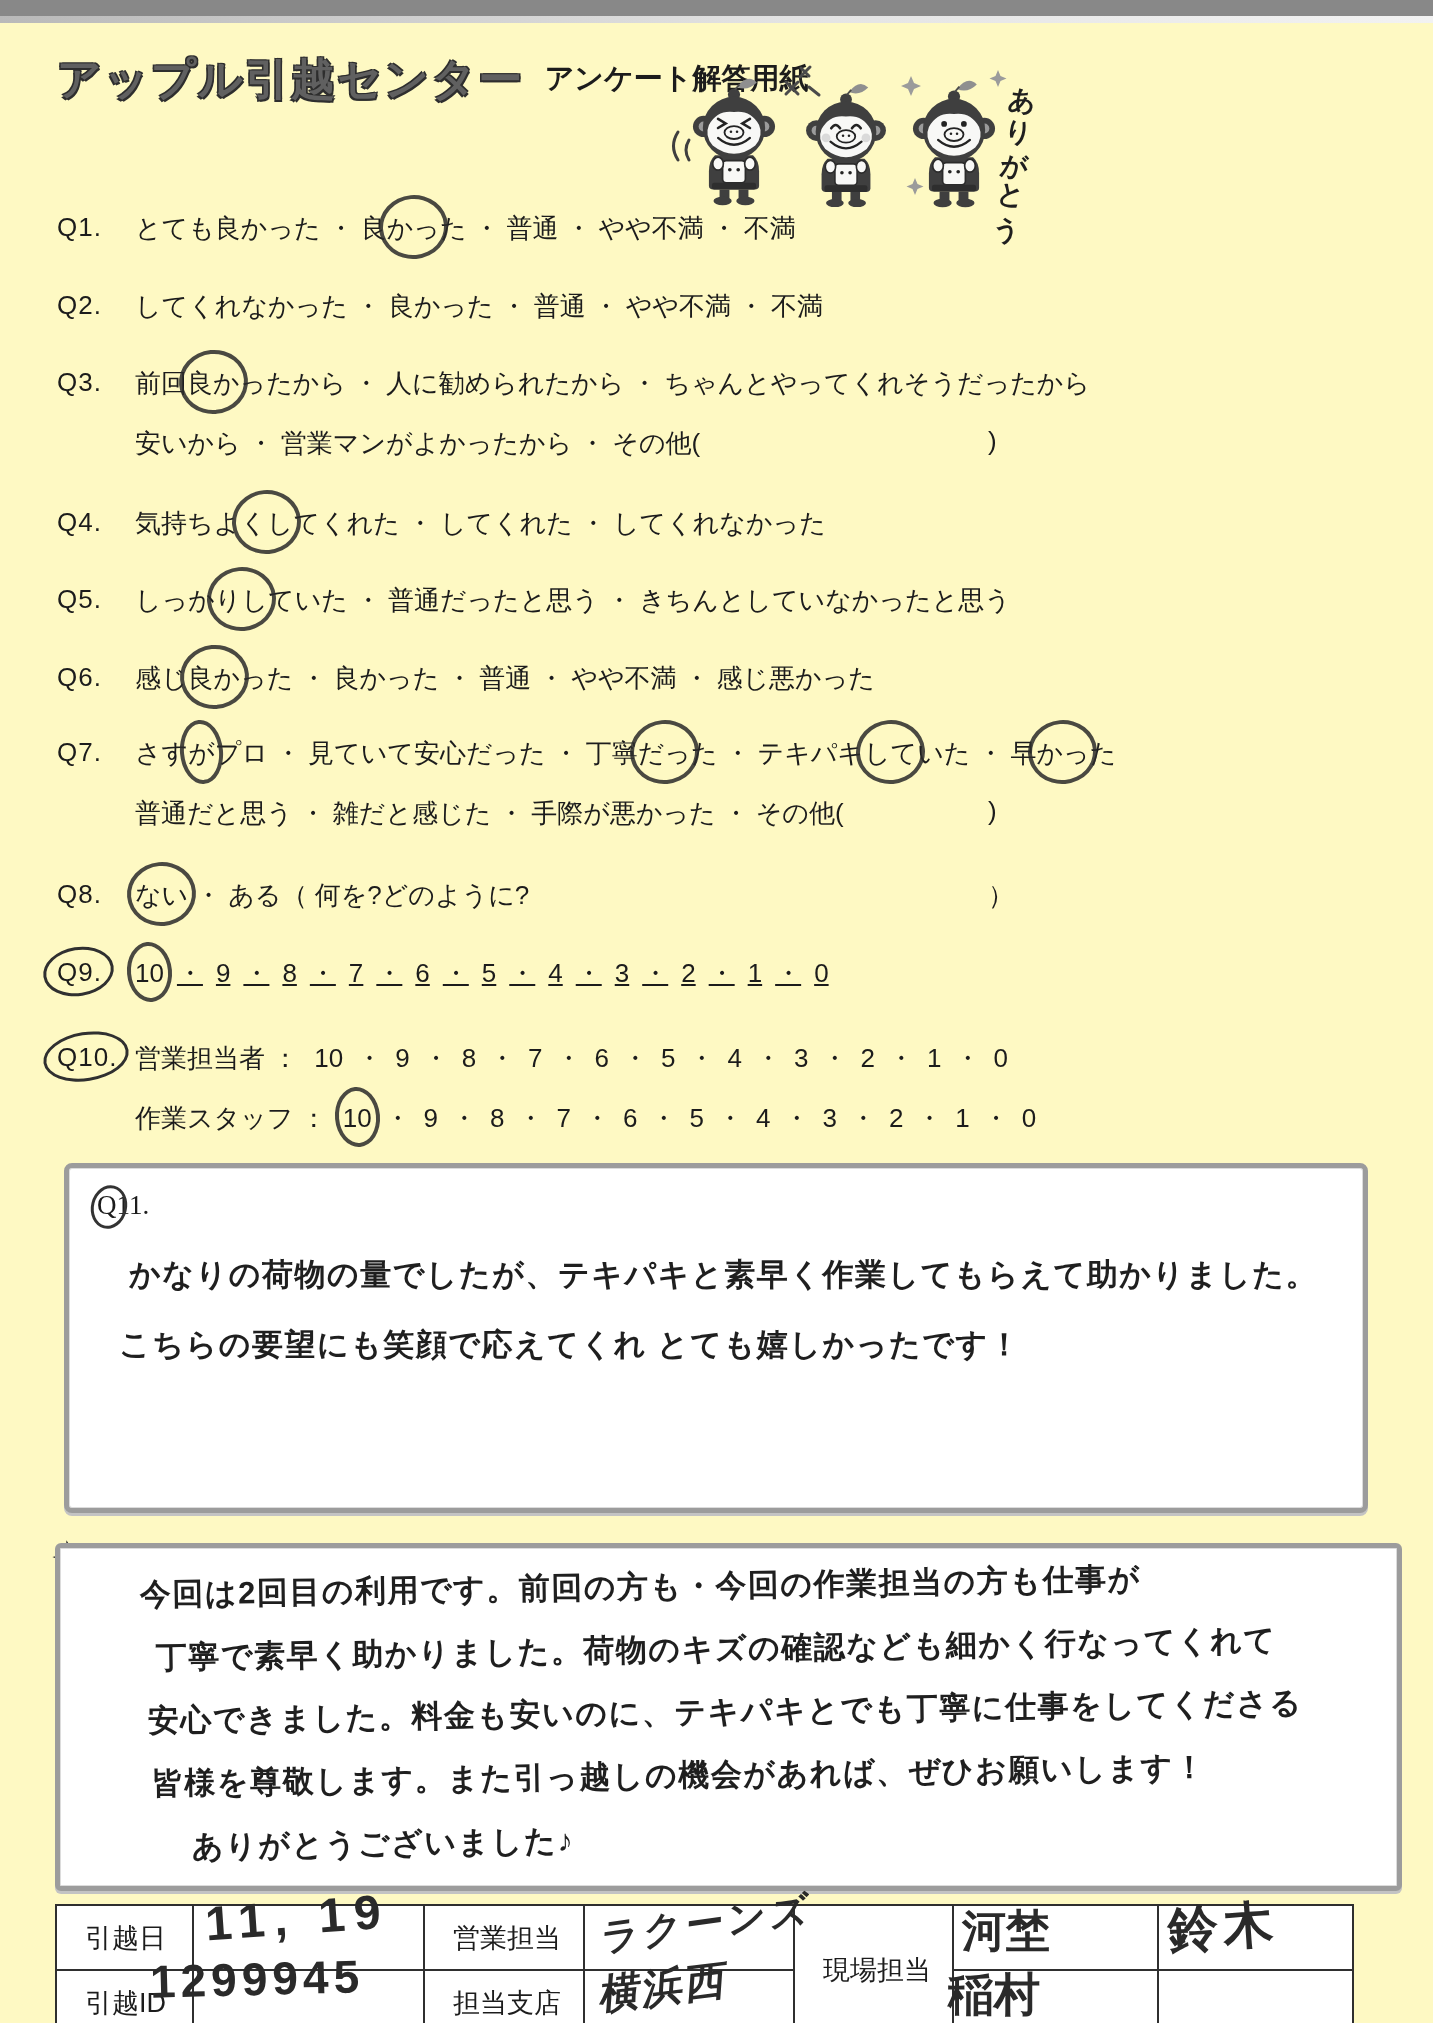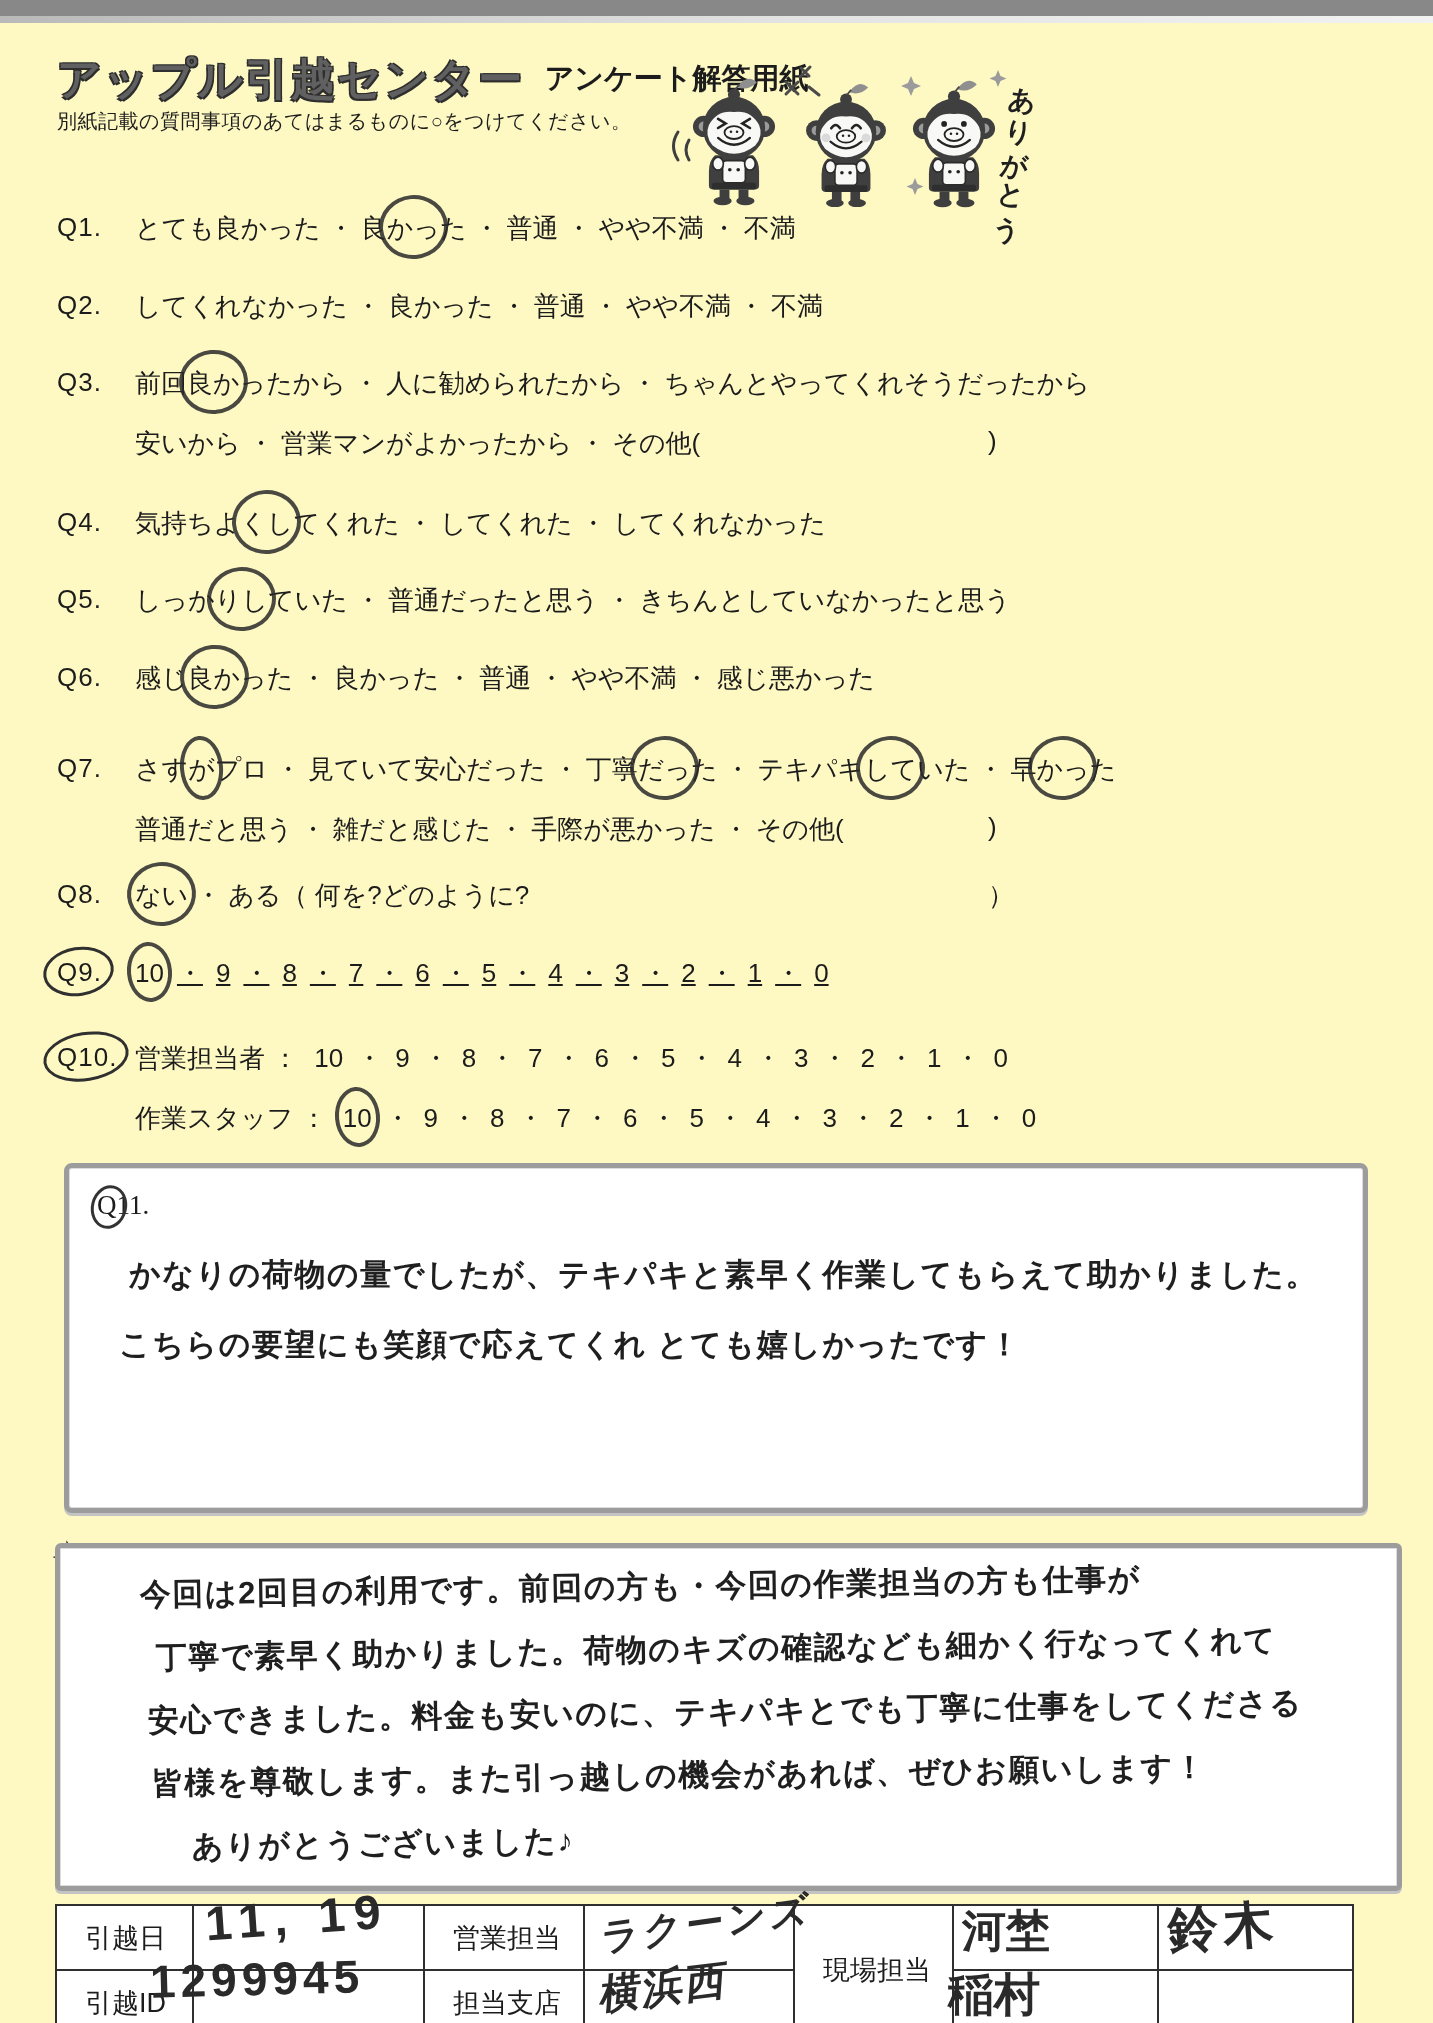--- a/index.html
+++ b/index.html
@@ -72,21 +72,20 @@
 </head>
 <body>
 
 <div class="page">
   <div class="scan-top"></div>
 
   <div class="header">
     <span class="brand">アップル引越センター</span>
     <span class="sheet-title">アンケート解答用紙</span>
   </div>
-  <div class="instruction">別紙記載の質問事項のあてはまるものに○をつけてください。</div>
 
   <svg class="monkeys" width="345" height="175" viewBox="0 0 345 175">
     <defs>
       <g id="mkb">
         <circle cx="-40" cy="-2" r="14" fill="#3f3f3f"></circle>
           <circle cx="-40" cy="-2" r="6.5" fill="#9b9b9b"></circle>
         <circle cx="40" cy="-2" r="14" fill="#3f3f3f"></circle>
           <circle cx="40" cy="-2" r="6.5" fill="#9b9b9b"></circle>
         <circle cx="0" cy="-44" r="8" fill="#3f3f3f"></circle>
         <path d="M4,-54 Q18,-72 30,-60 Q18,-48 4,-54Z" fill="#8f8f8f"></path>
@@ -172,21 +171,21 @@
         <div class="q-body">
           <div class="q-line"><span class="opt"><span>しっか</span><span class="circ"><i class="circ-mark"></i>りし</span><span>ていた</span></span><span class="sep">・</span><span class="opt">普通だったと思う</span><span class="sep">・</span><span class="opt">きちんとしていなかったと思う</span></div>
         </div>
       </div>
       <div class="q-row" style="top: 645px;">
         <span class="q-id">Q6.</span>
         <div class="q-body">
           <div class="q-line"><span class="opt"><span>感じ</span><span class="circ"><i class="circ-mark"></i>良か</span><span>った</span></span><span class="sep">・</span><span class="opt">良かった</span><span class="sep">・</span><span class="opt">普通</span><span class="sep">・</span><span class="opt">やや不満</span><span class="sep">・</span><span class="opt">感じ悪かった</span></div>
         </div>
       </div>
-      <div class="q-row" style="top: 736px;">
+      <div class="q-row" style="top: 720px;">
         <span class="q-id">Q7.</span>
         <div class="q-body">
           <div class="q-line"><span class="opt"><span>さす</span><span class="circ"><i class="circ-mark"></i>が</span><span>プロ</span></span><span class="sep">・</span><span class="opt">見ていて安心だった</span><span class="sep">・</span><span class="opt"><span>丁寧</span><span class="circ"><i class="circ-mark"></i>だっ</span><span>た</span></span><span class="sep">・</span><span class="opt"><span>テキパキ</span><span class="circ"><i class="circ-mark"></i>して</span><span>いた</span></span><span class="sep">・</span><span class="opt"><span>早</span><span class="circ"><i class="circ-mark"></i>かっ</span><span>た</span></span></div>
           <div class="q-line"><span class="opt">普通だと思う</span><span class="sep">・</span><span class="opt">雑だと感じた</span><span class="sep">・</span><span class="opt">手際が悪かった</span><span class="sep">・</span><span class="opt">その他(</span><span class="tail">)</span></div>
         </div>
       </div>
       <div class="q-row" style="top: 862px;">
         <span class="q-id">Q8.</span>
         <div class="q-body">
           <div class="q-line"><span class="opt"><span class="circ"><i class="circ-mark"></i>ない</span></span><span class="sep">・</span><span class="opt">ある（ 何を?どのように?</span><span class="tail">）</span></div>

